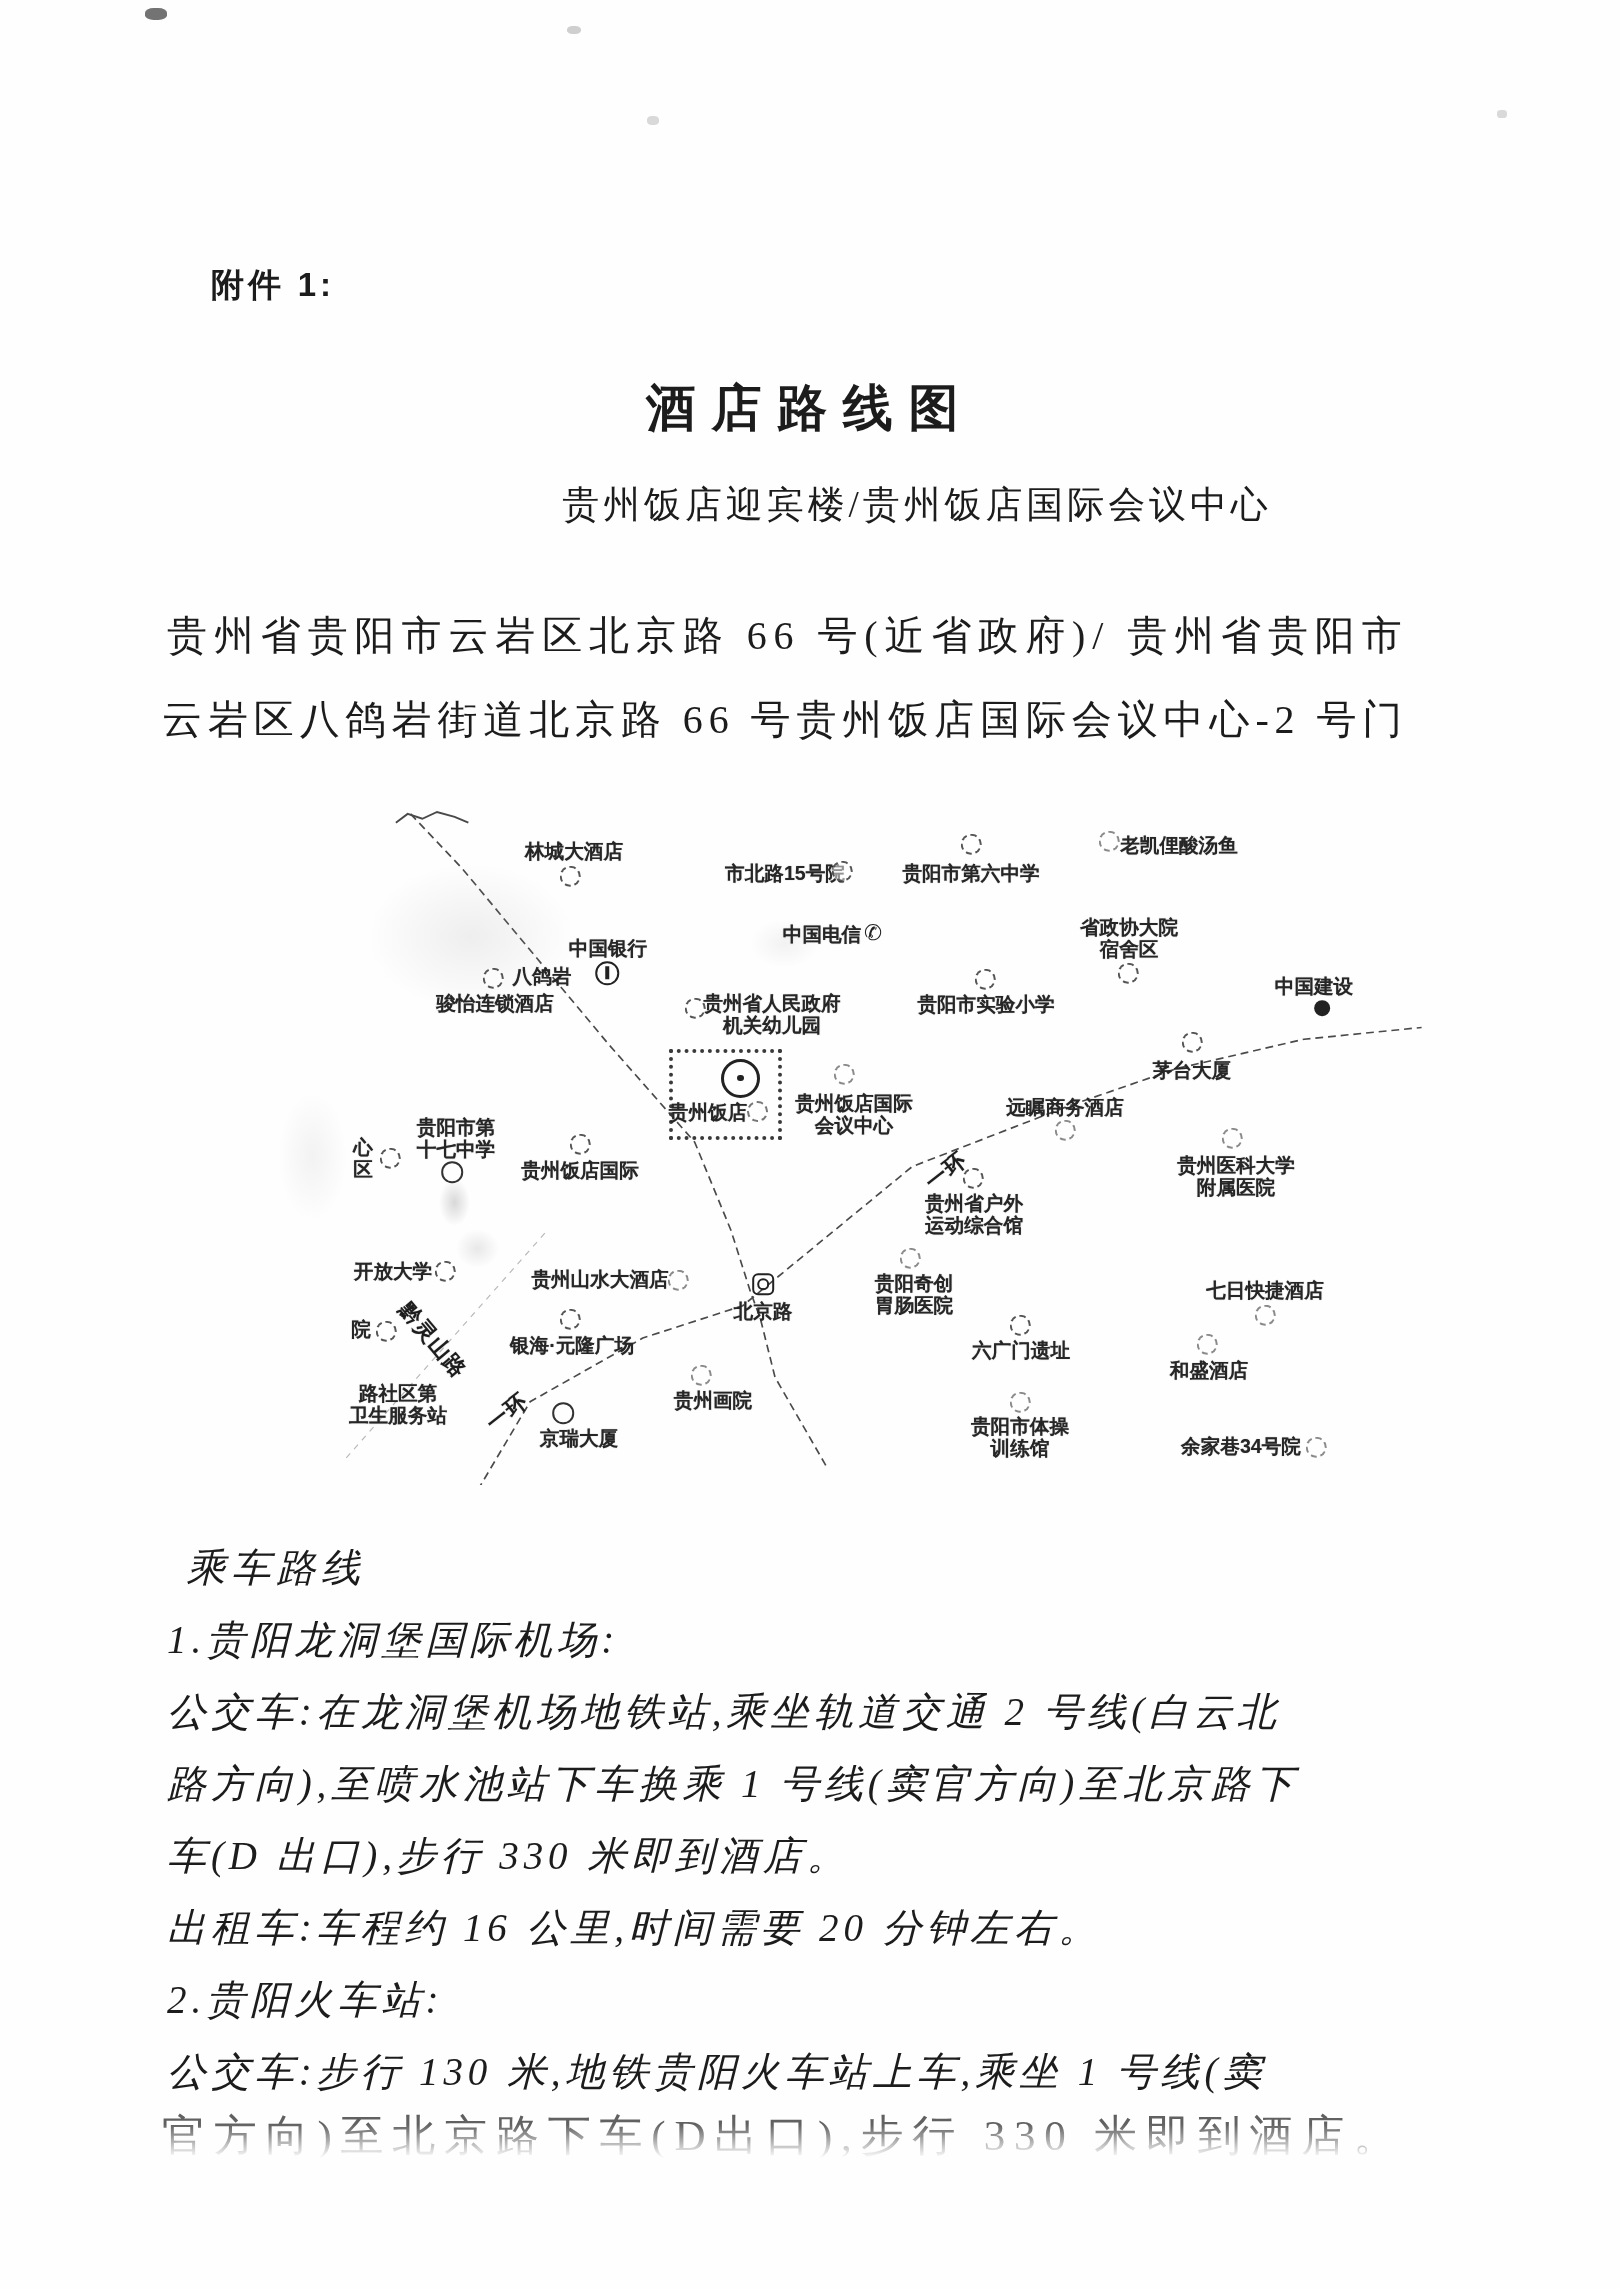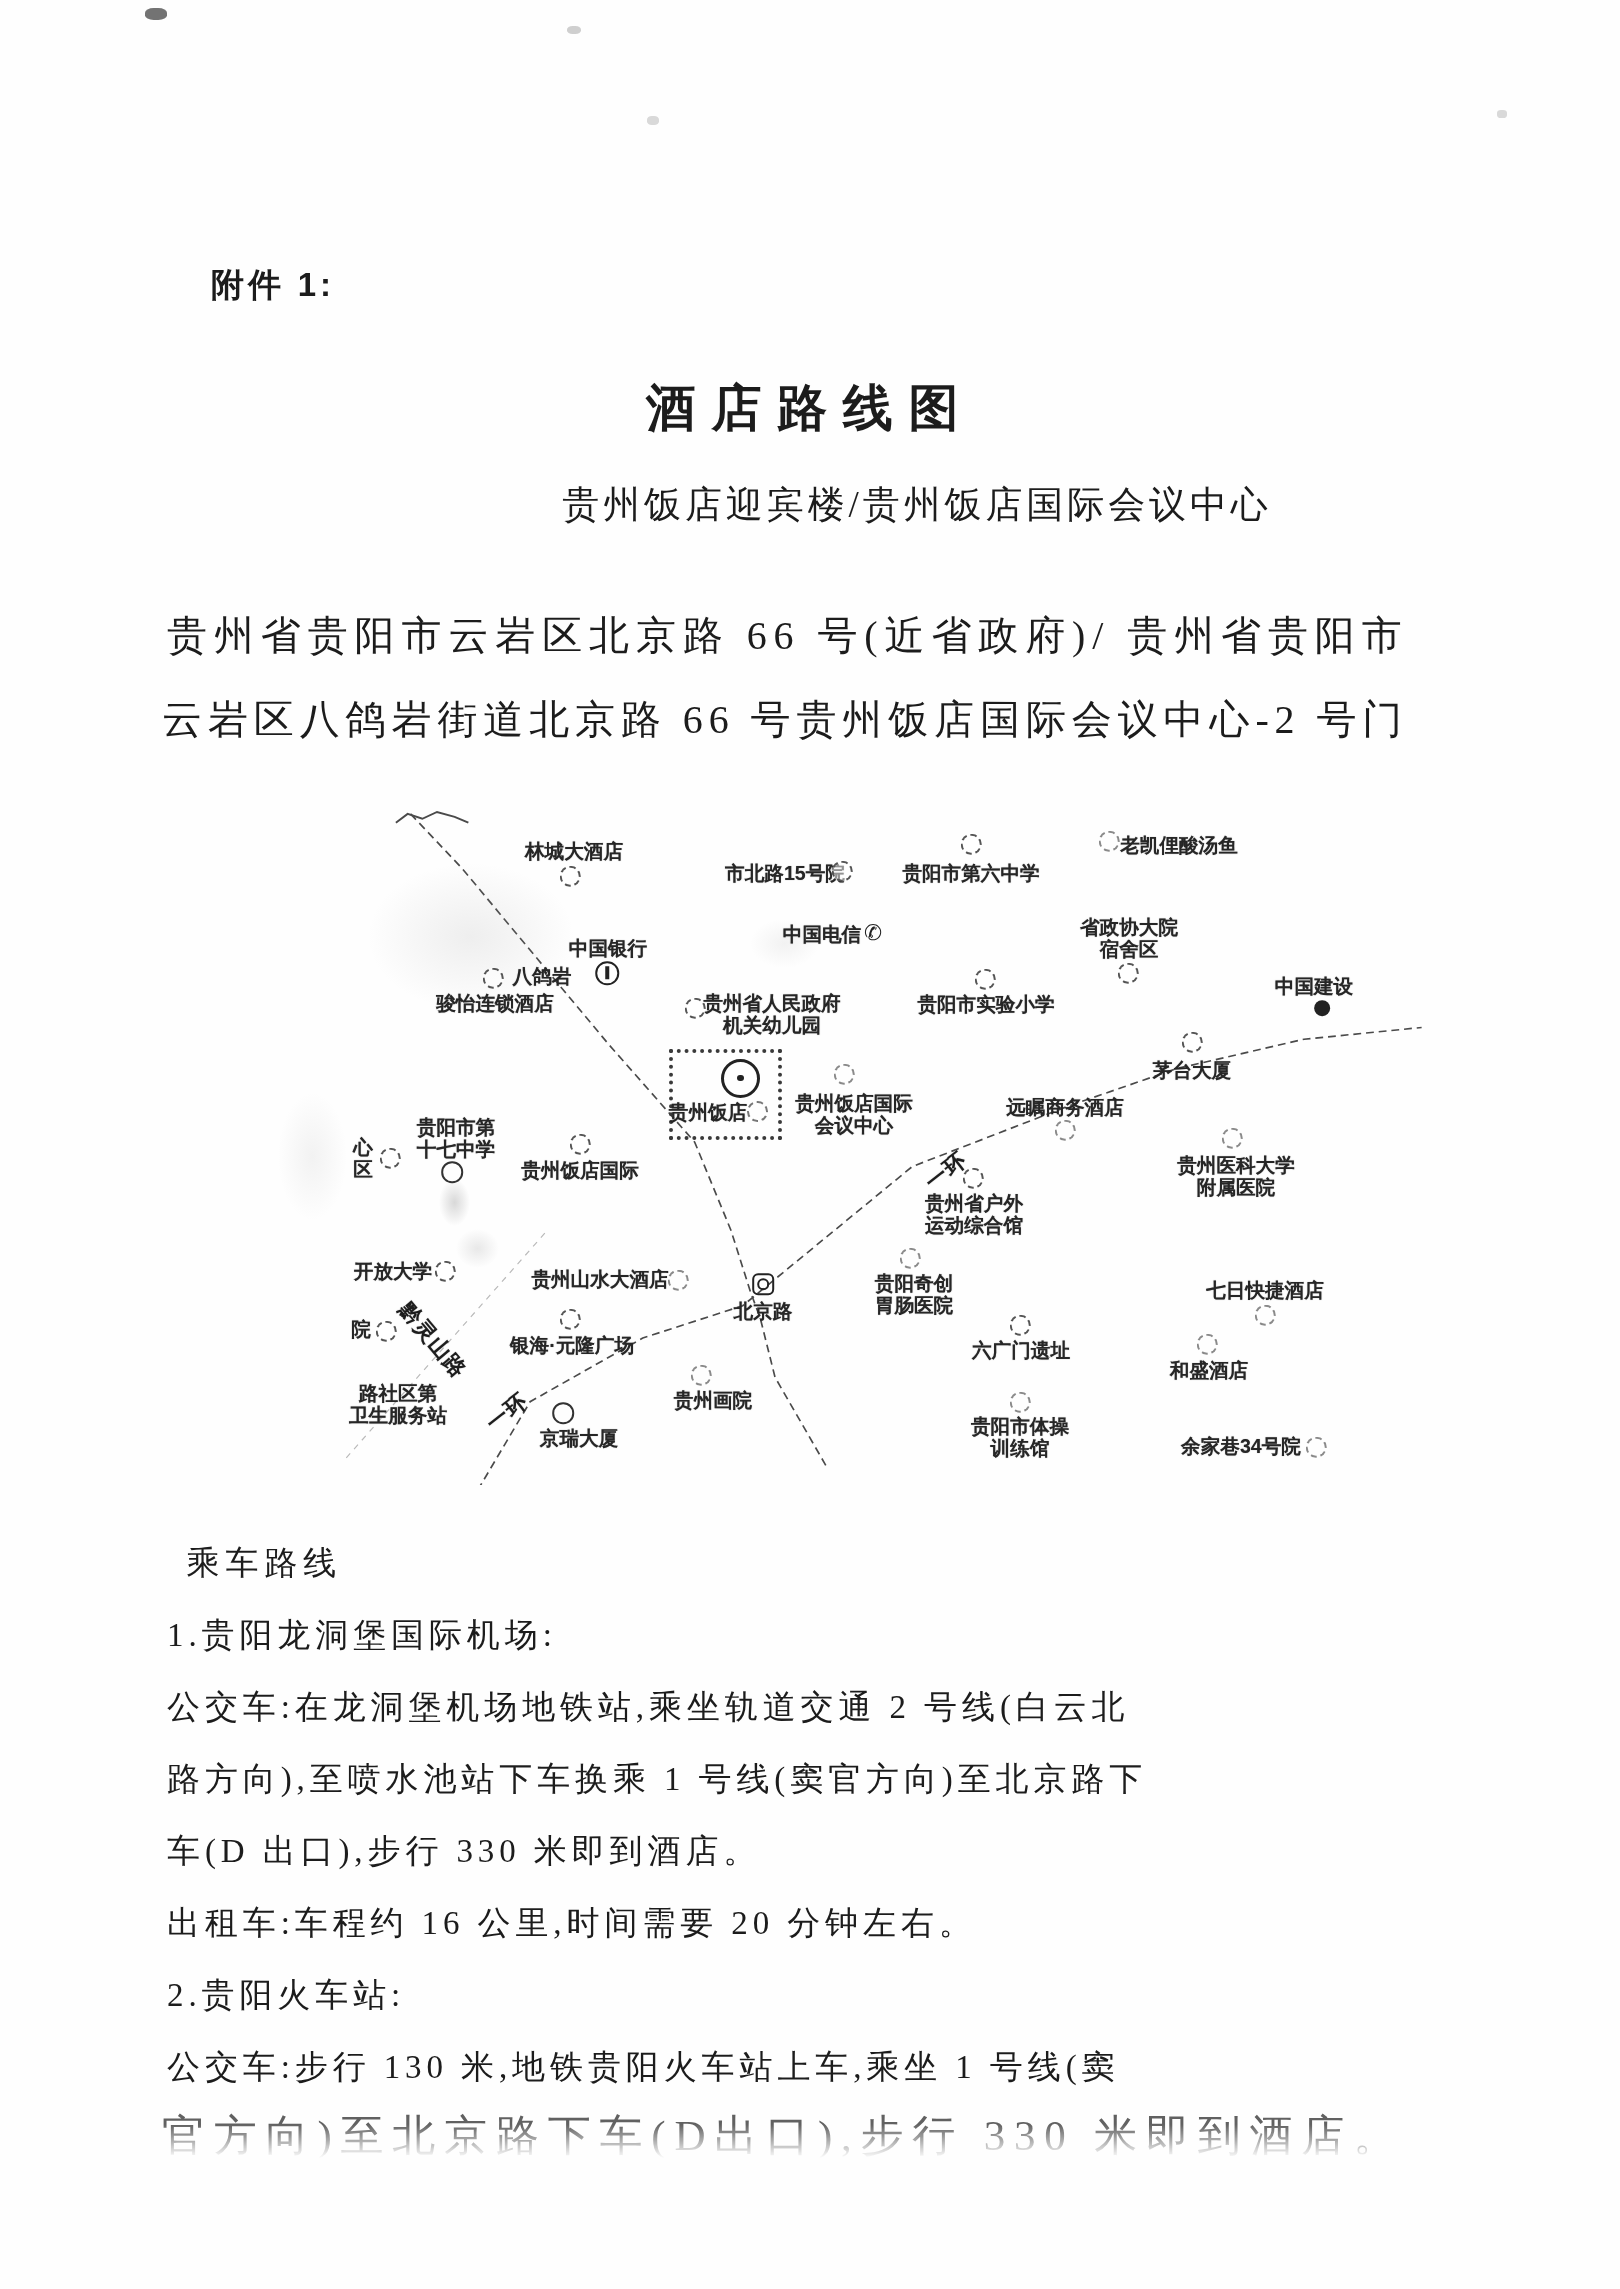--- a/index.html
+++ b/index.html
@@ -11,21 +11,21 @@
        font-weight:700;font-size:33px;letter-spacing:3.9px;}
   .title{position:absolute;left:810px;top:375px;transform:translateX(-50%);margin:0;
          font-family:"Liberation Sans","DejaVu Sans",sans-serif;font-weight:700;
          font-size:50px;letter-spacing:15.7px;white-space:nowrap;}
   .subtitle{position:absolute;left:885px;top:480px;transform:translateX(-50%);
             font-size:37px;letter-spacing:3.9px;white-space:nowrap;margin-left:32px;}
   .addr{position:absolute;font-size:40px;white-space:nowrap;}
   .addr1{left:167px;top:608px;letter-spacing:6.9px;}
   .addr2{left:162px;top:692px;letter-spacing:5.9px;}
 
-  .directions{position:absolute;left:167px;top:1541px;width:1372px;font-size:33px;}
+  .directions{position:absolute;left:167px;top:1541px;width:1372px;font-size:39px;font-style:italic;}
   .directions .dline{height:72px;letter-spacing:4.9px;white-space:nowrap;}
   .directions .dhead{padding-left:19.6px;letter-spacing:5.9px;}
 
   .partial{position:absolute;left:162px;top:2107px;width:1392px;font-size:43px;letter-spacing:8.8px;
            color:#3a3a3a;white-space:nowrap;opacity:.8;filter:blur(0.6px);
            -webkit-mask-image:linear-gradient(to bottom,#000 30%,transparent 88%);
            mask-image:linear-gradient(to bottom,#000 30%,transparent 88%);}
 
   
   .map{position:absolute;left:221px;top:809px;width:1255px;height:676px;}

